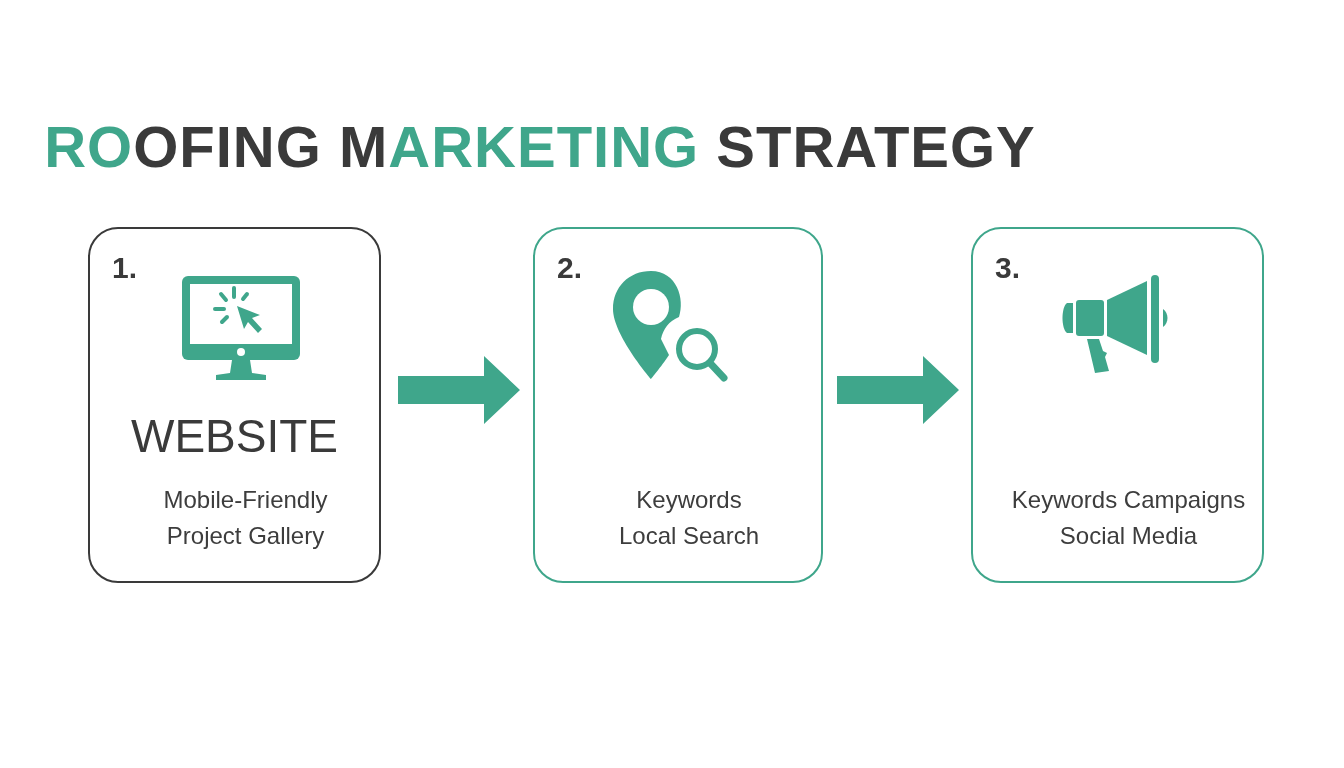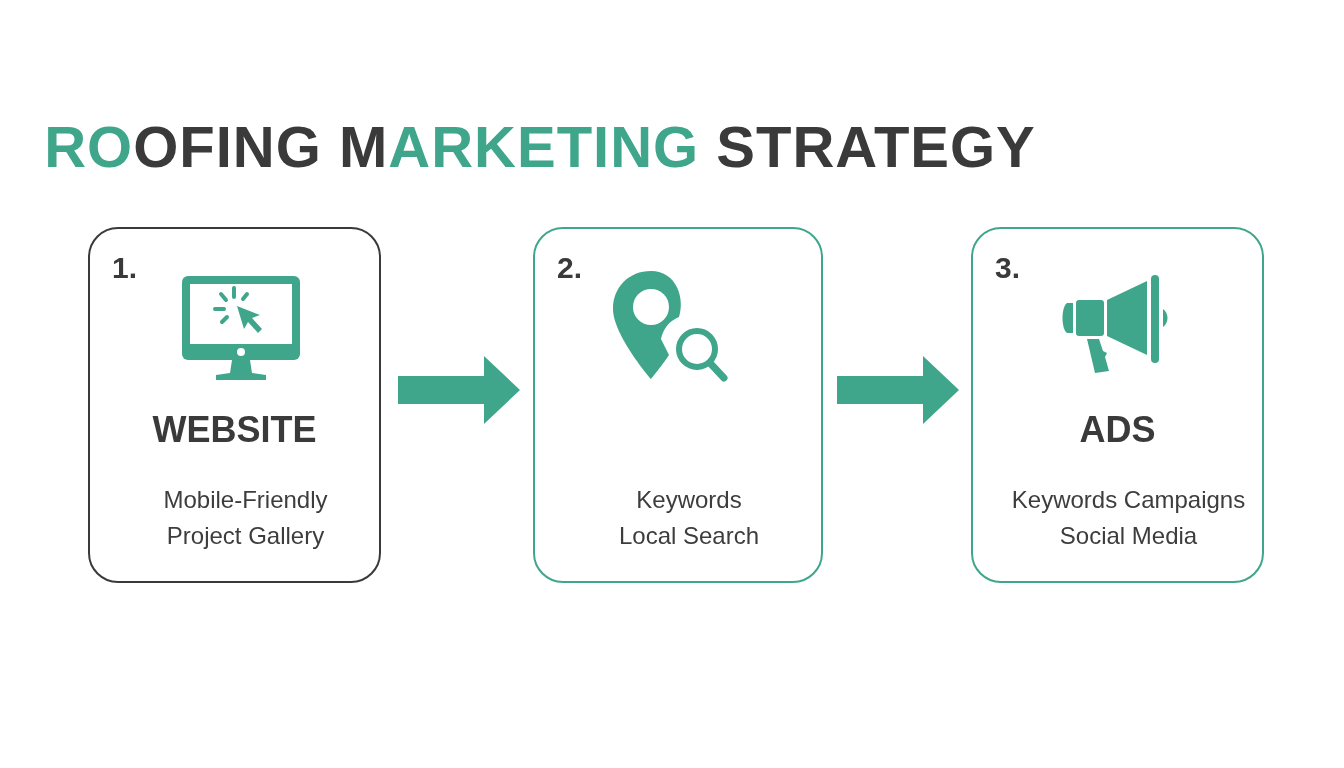--- a/index.html
+++ b/index.html
@@ -25,21 +25,21 @@
     .num {
       position: absolute; left: 22px; top: 22px;
       font-size: 30px; font-weight: bold; color: #3a3a3a;
     }
     .icon {
       position: absolute; left: 50%; top: 40px; transform: translateX(-50%);
       width: 130px; height: 120px;
     }
     .heading {
       position: absolute; left: 0; right: 0; top: 180px;
-      text-align: center; font-size: 36px; font-weight: bold; color: #3a3a3a;
+      text-align: center; font-size: 46px; font-weight: normal; color: #3a3a3a;
     }
     .desc {
       position: absolute; left: 0; right: 0; top: 253px;
       text-align: center; font-size: 24px; line-height: 36px; color: #3d3d3d;
     }
     .desc div { white-space: nowrap; margin-left: 22px; }
     .arrow { position: absolute; top: 356px; width: 122px; height: 68px; }
   </style>
 </head>
 <body>
@@ -95,18 +95,17 @@
 <div class="card green" style="left:971px; width:293px;">
   <div class="num">3.</div>
   <svg class="icon" viewBox="0 0 130 120" style="top:44px;">
     <path d="M14 30 L20 30 L20 60 L14 60 C8 56 8 34 14 30 Z" fill="#3fa68b"></path>
     <rect x="23" y="27" width="28" height="36" rx="3" fill="#3fa68b"></rect>
     <path d="M54 27 L94 8 L94 82 L54 63 Z" fill="#3fa68b"></path>
     <rect x="98" y="2" width="8" height="88" rx="4" fill="#3fa68b"></rect>
     <path d="M110 36 C116 40 116 50 110 54 Z" fill="#3fa68b"></path>
     <path d="M34 66 L46 66 L50 78 L54 80 L52 84 L56 98 L42 100 Z" fill="#3fa68b"></path>
   </svg>
-  <div class="heading">ADS</div>
   <div class="desc">
     <div>Keywords Campaigns</div>
     <div>Social Media</div>
   </div>
 </div>
 
 </body></html>

